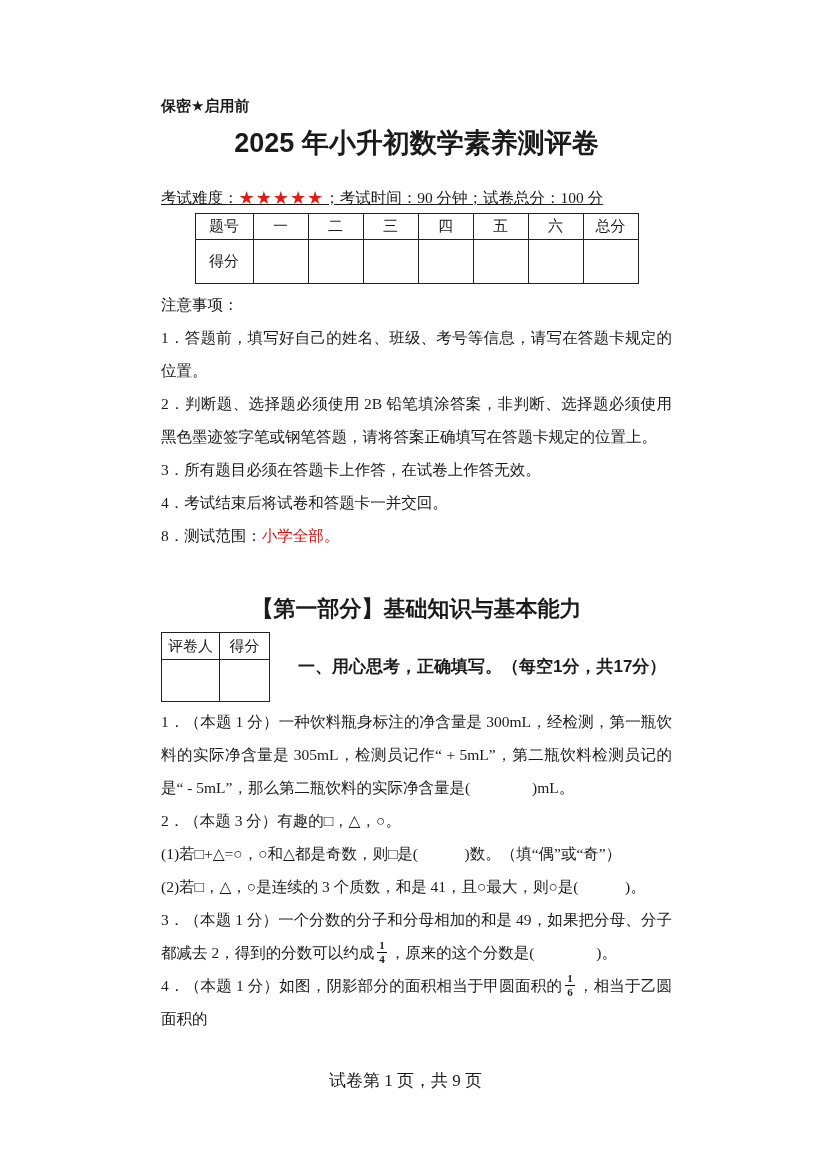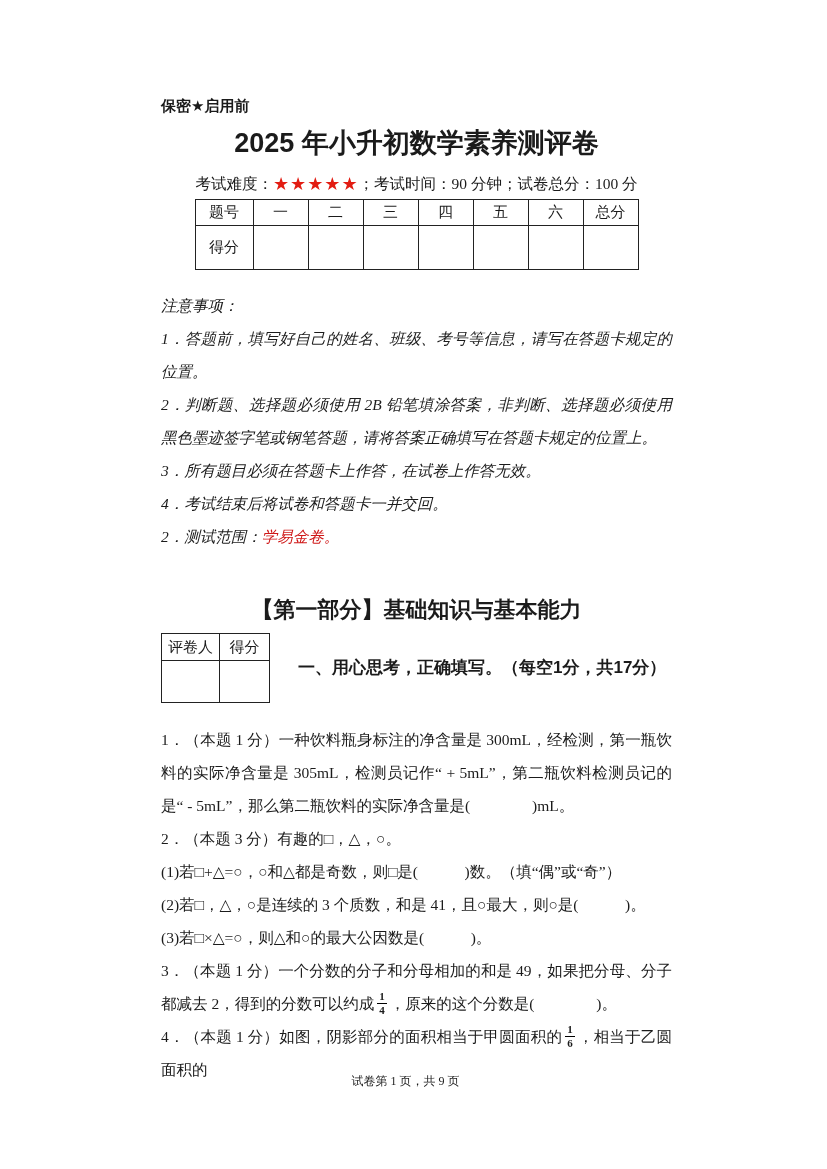--- a/index.html
+++ b/index.html
@@ -33,25 +33,25 @@
   .subtitle {
     margin-top: 21px;
     text-align: center;
     font-family: "Liberation Sans", "DejaVu Sans", sans-serif;
     font-weight: bold;
     font-size: 21px;
     line-height: 27px;
     color: #e21c12;
   }
   .exam-meta {
-    margin-top: 14px;
-    text-align: center;
+    margin-top: 28px;
     font-size: 15.5px;
     line-height: 24px;
     white-space: nowrap;
+    text-decoration: underline;
   }
   .exam-meta .stars {
     color: #e21c12;
     font-size: 18px;
     letter-spacing: 1px;
     vertical-align: -1px;
   }
   table.score-table {
     margin: 3px auto 0 auto;
     width: 444px;
@@ -61,21 +61,21 @@
   }
   table.score-table td {
     border: 1.6px solid #222222;
     text-align: center;
     vertical-align: middle;
   }
   table.score-table .r1 td { height: 26px; }
   table.score-table .r2 td { height: 44px; }
   table.score-table td.first { width: 58px; }
 
-  .notes { margin-top: 19px; font-size: 15.5px; font-style: italic; }
+  .notes { margin-top: 4px; font-size: 15.5px; }
   .notes .note-title { line-height: 33px; }
   .notes p { line-height: 33px; text-align: justify; }
   .red { color: #cf1717; }
 
   .part-heading {
     margin-top: 44px;
     text-align: center;
     font-family: "Liberation Sans", "DejaVu Sans", sans-serif;
     font-weight: bold;
     font-size: 22px;
@@ -102,21 +102,21 @@
   table.grader-table .gr1 td { height: 27px; }
   table.grader-table .gr2 td { height: 42px; }
   .sec-heading {
     margin-left: 28px;
     font-family: "Liberation Sans", "DejaVu Sans", sans-serif;
     font-weight: bold;
     font-size: 17px;
     line-height: 24px;
   }
 
-  .questions { margin-top: 20px; font-size: 15.5px; }
+  .questions { margin-top: 3px; font-size: 15.5px; }
   .questions p.q { line-height: 33px; text-align: justify; }
 
   .frac {
     display: inline-flex;
     flex-direction: column;
     align-items: center;
     vertical-align: middle;
     font-weight: bold;
     font-size: 11px;
     line-height: 1.15;
@@ -124,21 +124,21 @@
     transform: translateY(-2px);
   }
   .frac .num { border-bottom: 1.3px solid #000; padding: 0 2px; }
   .frac .den { padding: 0 2px; }
 
   .footer {
     position: absolute;
     left: 0; right: 16px;
     top: 1072px;
     text-align: center;
-    font-size: 12px;
+    font-size: 17px;
     line-height: 18px;
   }
 </style>
 </head>
 <body>
 
 <div class="page">
   <div class="content">
 
     <div class="confidential">保密★启用前</div>
@@ -172,21 +172,21 @@
       </tr>
     </tbody>
       </table>
 
     <div class="notes">
       <div class="note-title">注意事项：</div>
       <p>1．答题前，填写好自己的姓名、班级、考号等信息，请写在答题卡规定的位置。</p>
       <p>2．判断题、选择题必须使用 2B 铅笔填涂答案，非判断、选择题必须使用黑色墨迹签字笔或钢笔答题，请将答案正确填写在答题卡规定的位置上。</p>
       <p>3．所有题目必须在答题卡上作答，在试卷上作答无效。</p>
       <p>4．考试结束后将试卷和答题卡一并交回。</p>
-      <p><span>2．测试范围：</span><span class="red">学易金卷。</span></p>
+      <p><span>8．测试范围：</span><span class="red">小学全部。</span></p>
     </div>
 
     <div class="part-heading">【第一部分】基础知识与基本能力</div>
 
     <div class="grader-row">
       <table class="grader-table">
         <tbody>
             <tr class="gr1">
           <td class="c1">评卷人</td>
           <td class="c2">得分</td>
@@ -198,21 +198,20 @@
       </tbody>
         </table>
       <div class="sec-heading">一、用心思考，正确填写。（每空1分，共17分）</div>
     </div>
 
     <div class="questions">
       <p class="q">1．（本题 1 分）一种饮料瓶身标注的净含量是 300mL，经检测，第一瓶饮料的实际净含量是 305mL，检测员记作“ + 5mL”，第二瓶饮料检测员记的是“ - 5mL”，那么第二瓶饮料的实际净含量是(　　　　)mL。</p>
       <p class="q">2．（本题 3 分）有趣的□，△，○。</p>
       <p class="q">(1)若□+△=○，○和△都是奇数，则□是(　　　)数。（填“偶”或“奇”）</p>
       <p class="q">(2)若□，△，○是连续的 3 个质数，和是 41，且○最大，则○是(　　　)。</p>
-      <p class="q">(3)若□×△=○，则△和○的最大公因数是(　　　)。</p>
       <p class="q"><span>3．（本题 1 分）一个分数的分子和分母相加的和是 49，如果把分母、分子都减去 2，得到的分数可以约成</span><span class="frac">
             <span class="num">1</span>
             <span class="den">4</span>
           </span><span>，原来的这个分数是(　　　　)。</span></p>
       <p class="q"><span>4．（本题 1 分）如图，阴影部分的面积相当于甲圆面积的</span><span class="frac">
             <span class="num">1</span>
             <span class="den">6</span>
           </span><span>，相当于乙圆面积的</span></p>
     </div>
 

